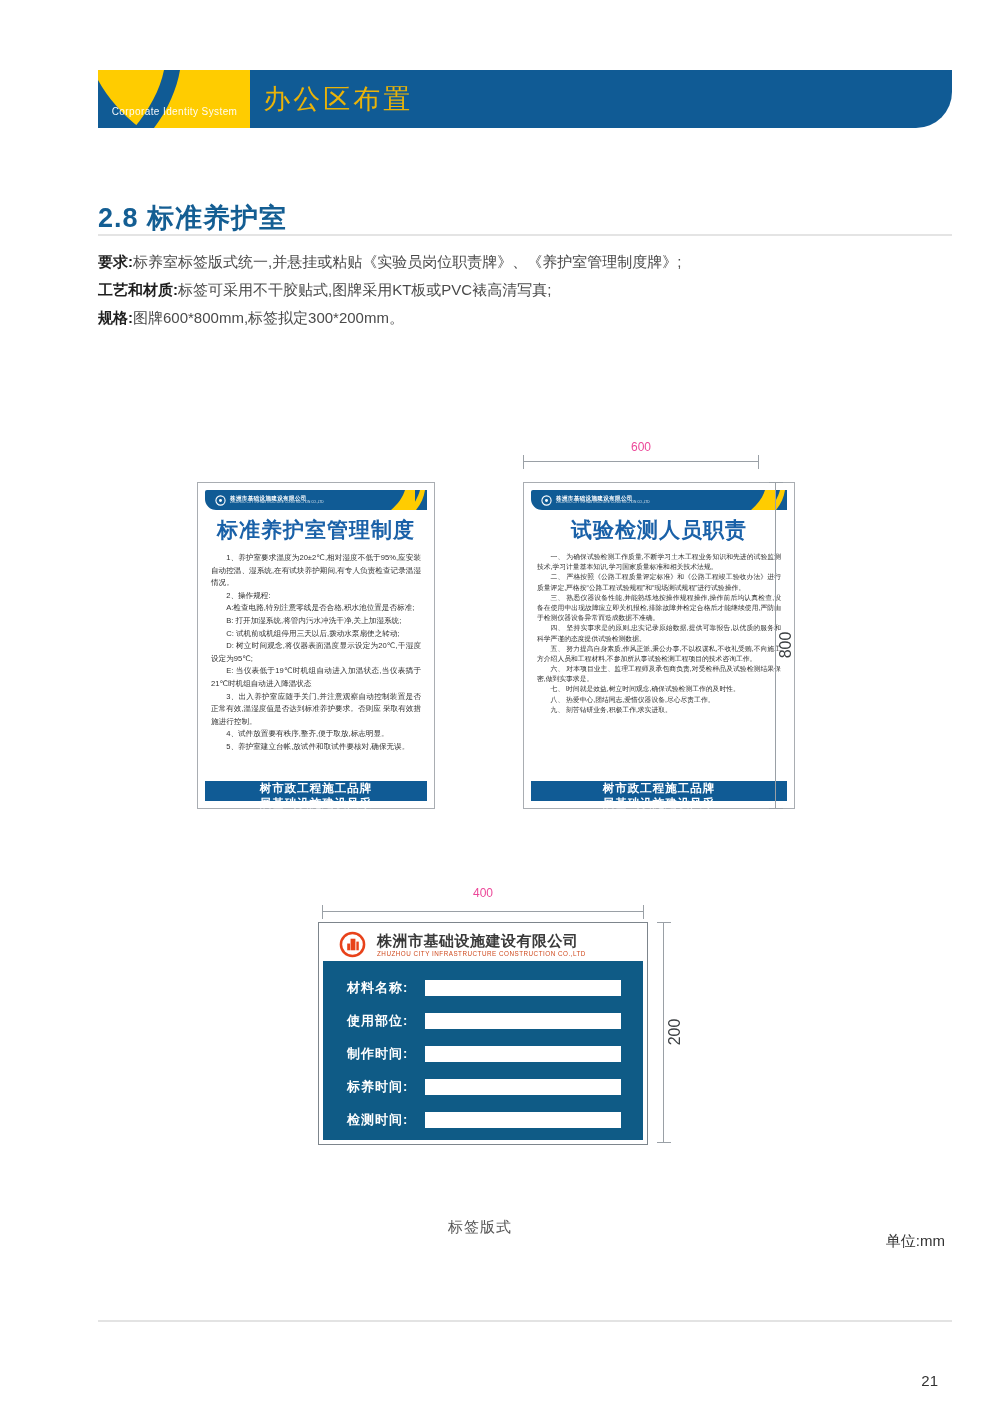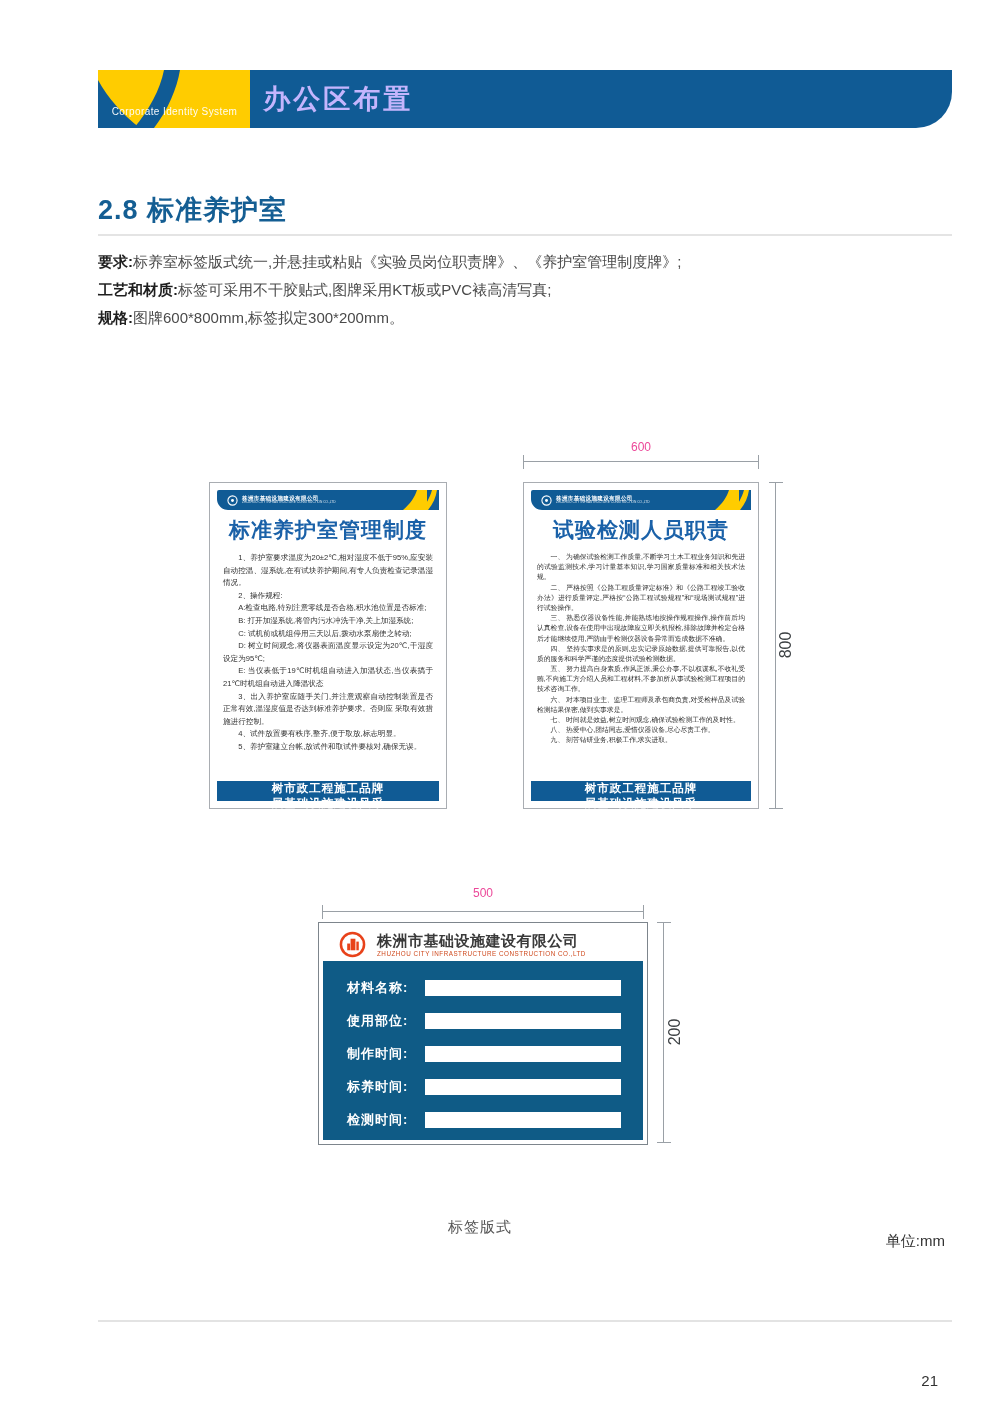--- a/index.html
+++ b/index.html
@@ -8,37 +8,37 @@
           font-family:"Liberation Sans","DejaVu Sans",sans-serif; overflow:hidden; }
 
   
   .banner { position:absolute; left:98px; top:70px; width:854px; height:58px;
             background:#105B95; border-radius:0 0 36px 0; display:flex;
             align-items:center; padding-right:58px; gap:26px; }
   .banner-graphic { position:absolute; left:0; top:0; width:152px; height:58px; }
   .banner-cn-block { text-align:right; color:#fff; }
   .banner-cn { font-size:17px; font-weight:bold; letter-spacing:1px; }
   .banner-en { font-size:10px; letter-spacing:0.4px; opacity:0.95; margin-top:1px; }
-  .banner-right { font-size:27px; font-weight:bold; color:#c4b5fd; letter-spacing:3px; }
-
-  
-  .sec-title { position:absolute; left:98px; top:192px; font-size:27px; font-weight:bold;
+  .banner-right { font-size:27px; font-weight:normal; color:#eab308; letter-spacing:3px; }
+
+  
+  .sec-title { position:absolute; left:98px; top:200px; font-size:27px; font-weight:bold;
                color:#145E93; letter-spacing:1px; }
   .sec-rule { position:absolute; left:98px; top:234px; width:854px; height:2px; background:#e4e4e4; }
 
   
   .specs { position:absolute; left:98px; top:252px; width:854px; display:flex;
            flex-direction:column; gap:8px; font-size:15px; line-height:20px; color:#4a4a4a; }
   .spec-label { font-weight:bold; color:#1f1f1f; }
 
   
   .board { position:absolute; top:482px; height:327px; background:#fff;
            border:1px solid #a9adb2; }
-  .board-1 { left:209px; width:238px; }
-  .board-2 { left:523px; width:236px; }
+  .board-1 { left:197px; width:238px; }
+  .board-2 { left:523px; width:272px; }
   .board-head { position:absolute; left:7px; right:7px; top:7px; height:20px;
                 background:#105B95; border-radius:2px 0 0 11px; display:flex; align-items:center; }
   .board-logo { width:11px; height:11px; margin-left:10px; flex:none; }
   .board-co { margin-left:4px; color:#fff; line-height:1.1; }
   .board-co-cn { font-size:5.5px; font-weight:bold; letter-spacing:0.4px; }
   .board-co-en { font-size:3.2px; opacity:0.85; }
   .board-corner { position:absolute; right:0; top:0; width:44px; height:20px; }
   .board-title { margin-top:33px; text-align:center; font-weight:bold; color:#1A61A8;
                  font-size:21px; letter-spacing:1px; }
   .board-body { padding:8px 13px 0; color:#303030; text-align:justify; }
@@ -177,21 +177,21 @@
       <span>展基础设施建设风采</span>
     </div>
   </div>
 
   <div class="dim-label" style="left:523px; top:440px; width:236px;">600</div>
   <div class="dim-line-h" style="left:523px; top:461px; width:236px;"></div>
 
   <div class="dim-line-v" style="left:775px; top:482px; height:327px;"></div>
   <div class="dim-label-rot" style="left:766px; top:634px; width:40px; height:22px;">800</div>
 
-  <div class="dim-label" style="left:322px; top:886px; width:322px;">500</div>
+  <div class="dim-label" style="left:322px; top:886px; width:322px;">400</div>
   <div class="dim-line-h" style="left:322px; top:911px; width:322px;"></div>
 
   <div class="dim-line-v" style="left:663px; top:922px; height:221px;"></div>
   <div class="dim-label-rot" style="left:655px; top:1021px; width:40px; height:22px;">200</div>
 
   <div class="tag">
     <div class="tag-head">
       <svg class="tag-logo" viewBox="0 0 28 28">
         <circle cx="14" cy="14" r="12" fill="none" stroke="#E8421A" stroke-width="2.6"></circle>
         <rect x="12" y="8" width="5" height="12" fill="#E8421A"></rect>

